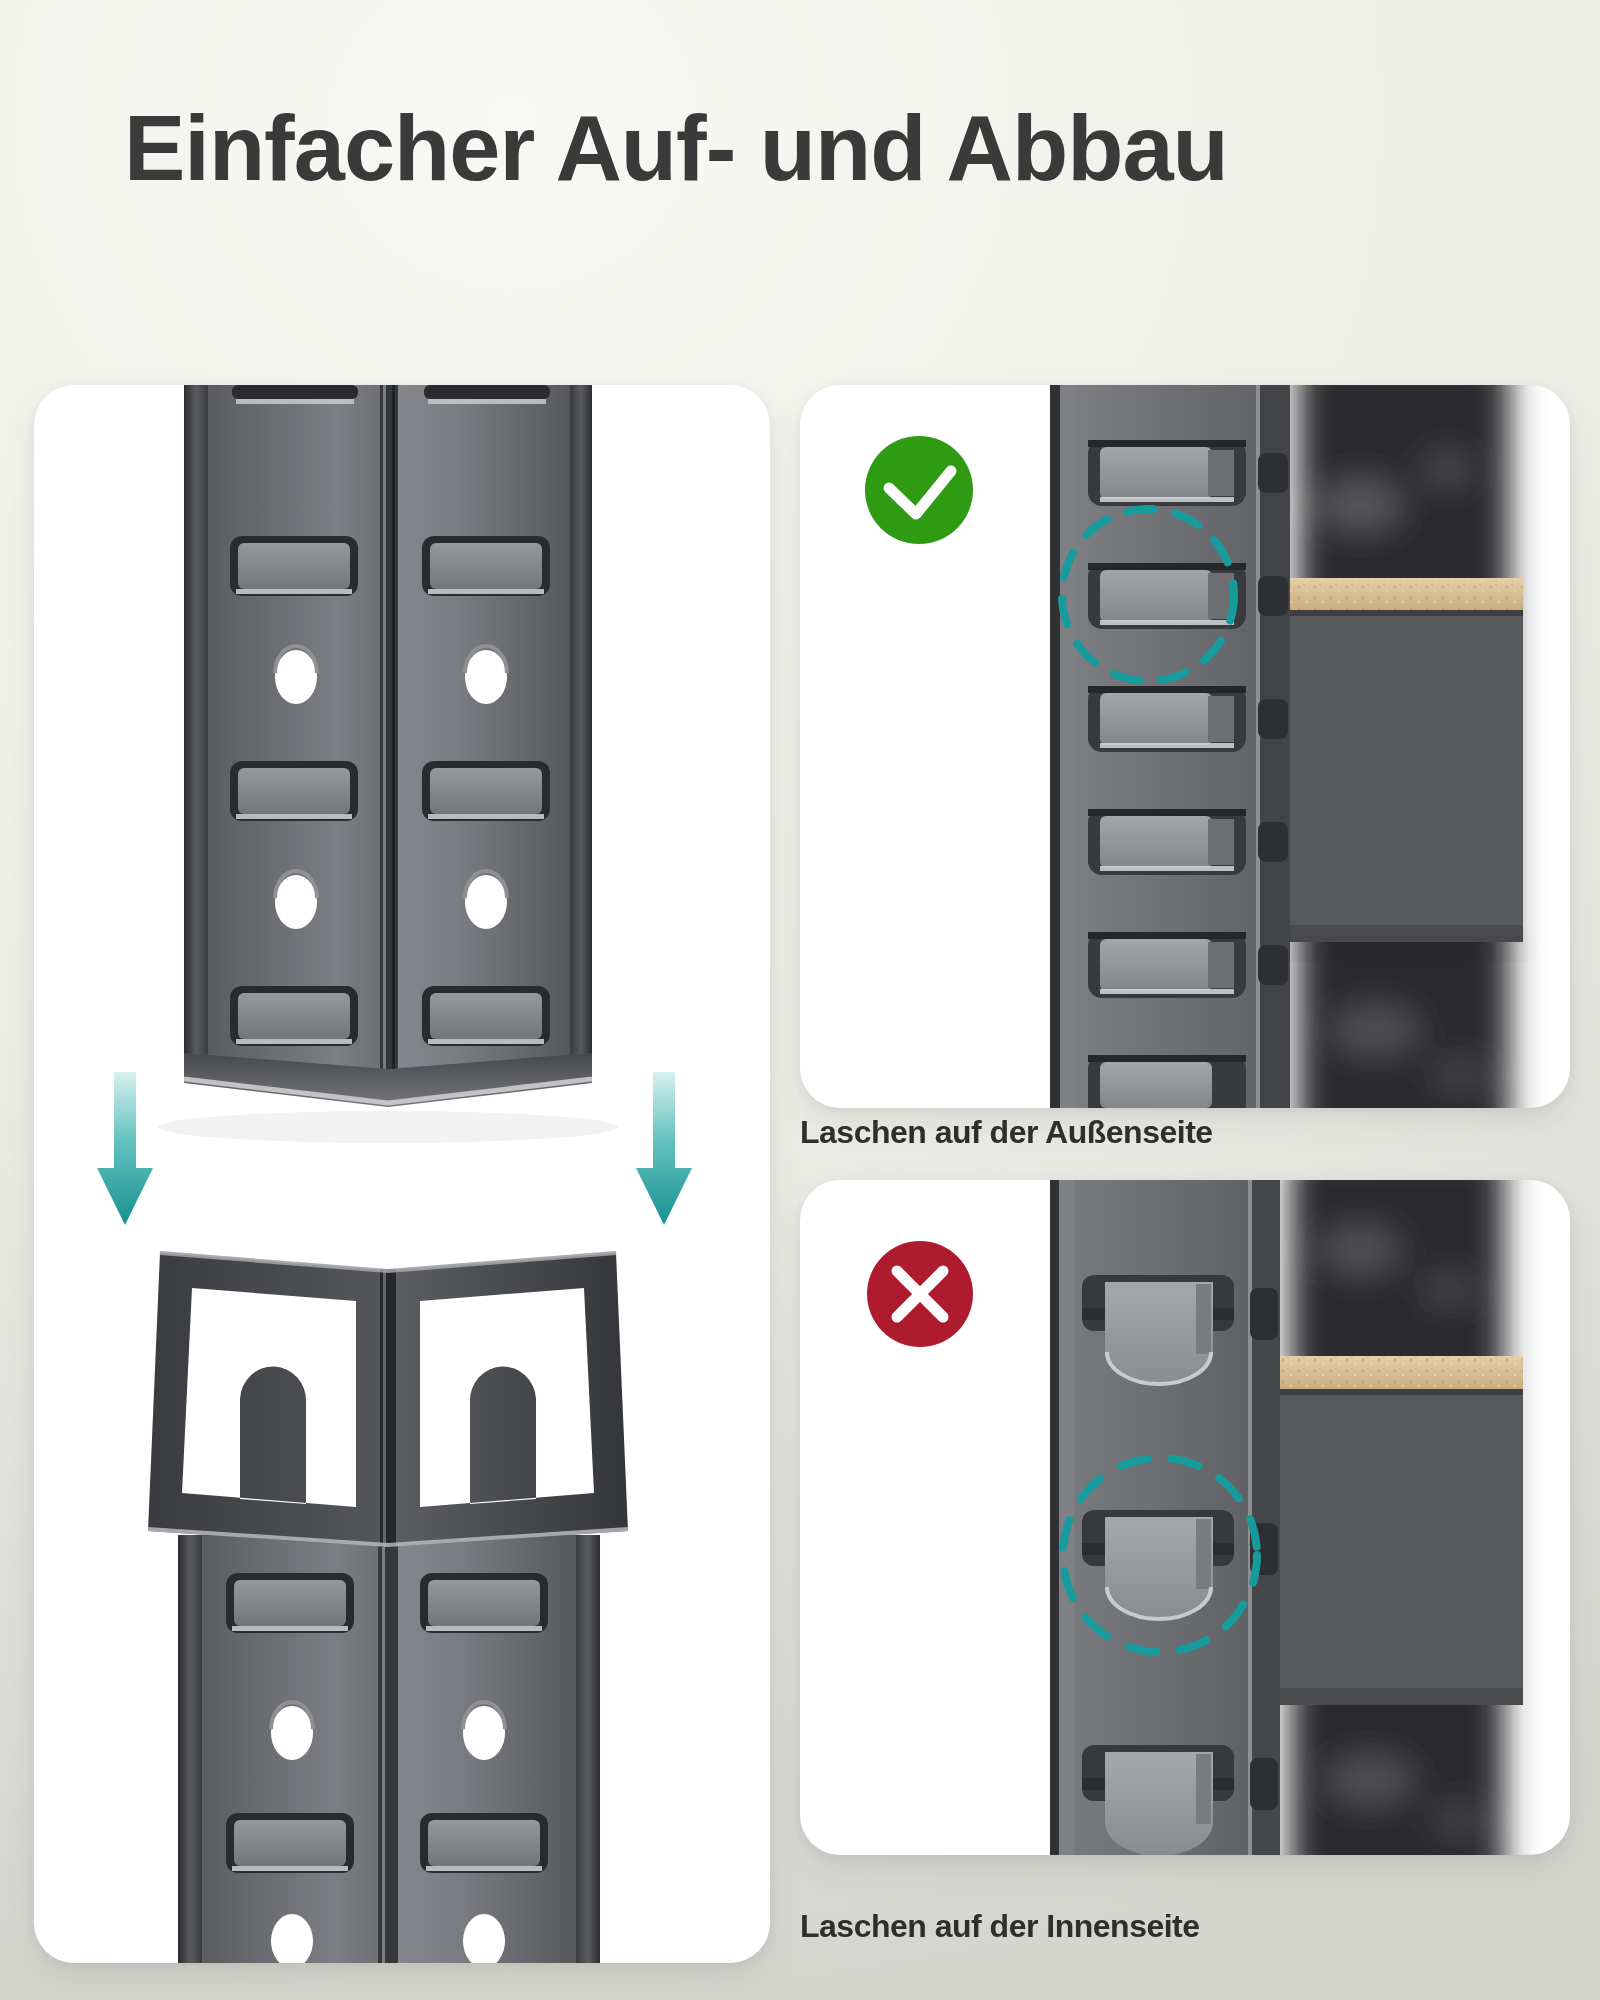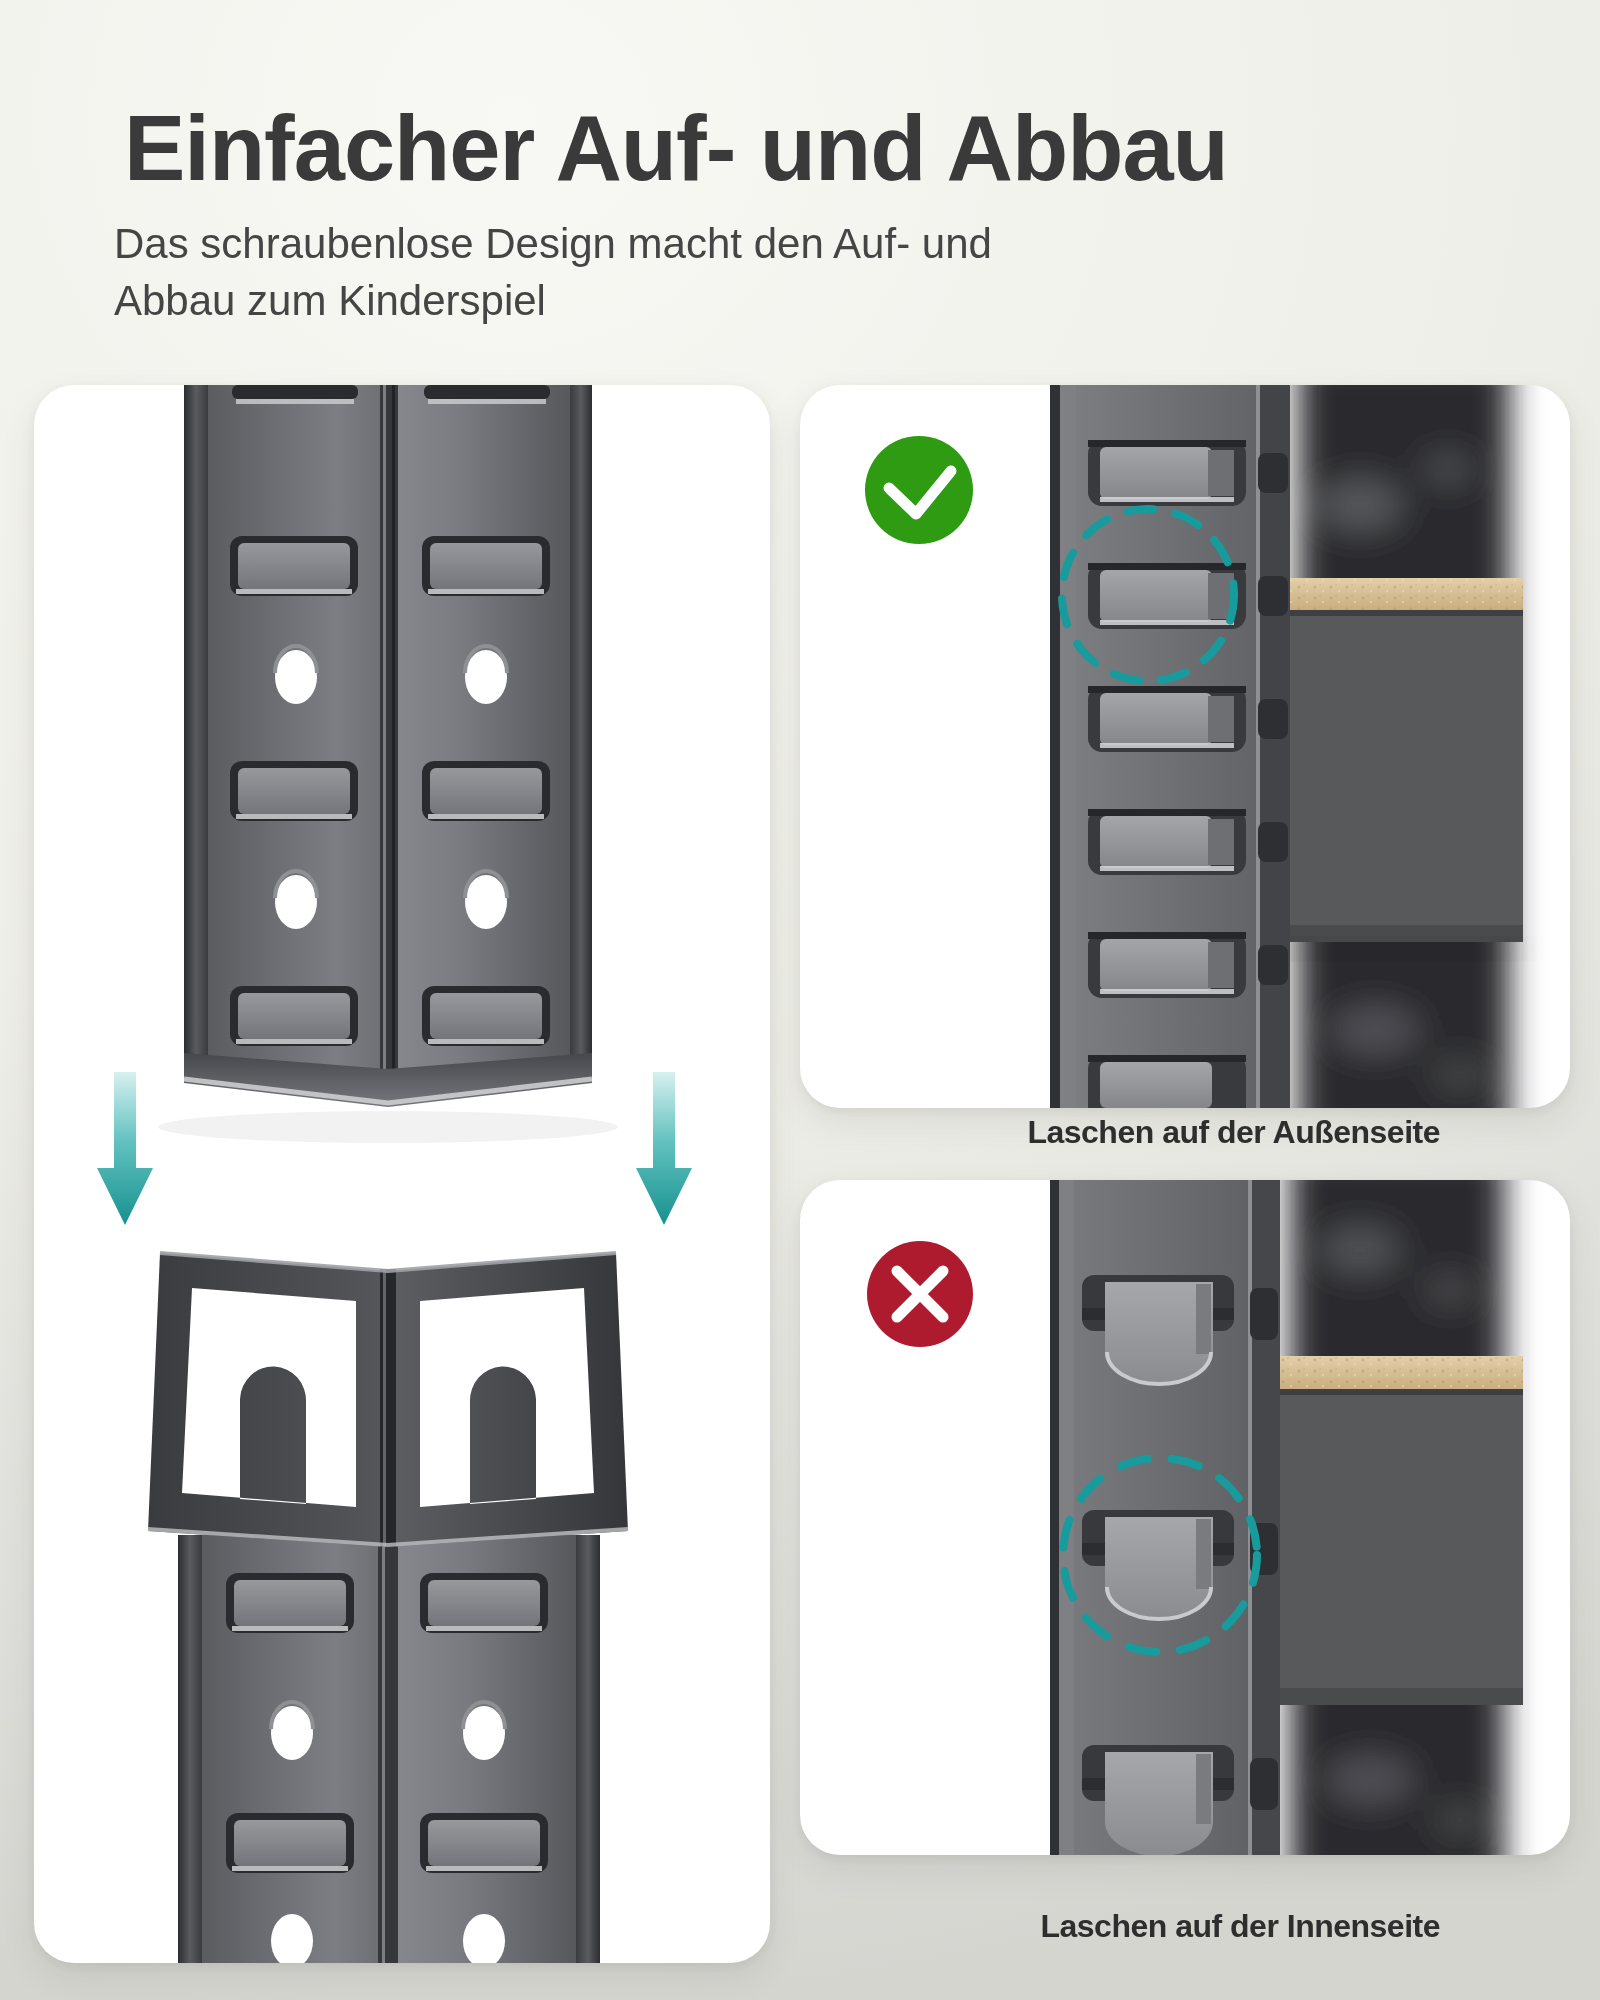--- a/index.html
+++ b/index.html
@@ -20,37 +20,33 @@
   .panel{
     position:absolute;background:#ffffff;border-radius:40px;
     box-shadow:0 14px 34px rgba(70,70,60,0.10), 0 3px 10px rgba(70,70,60,0.07);
     overflow:hidden;
   }
   .panel-assembly{left:34px;top:385px;width:736px;height:1578px;}
   .panel-correct{left:800px;top:385px;width:770px;height:723px;}
   .panel-incorrect{left:800px;top:1180px;width:770px;height:675px;}
   .panel svg{display:block;width:100%;height:100%;}
   .caption{
-    position:absolute;left:800px;width:640px;text-align:right;
+    position:absolute;left:800px;width:640px;text-align:left;
     font-size:32px;font-weight:700;color:#2e2e2e;letter-spacing:-0.5px;
   }
   .caption-correct{top:1114px;}
   .caption-incorrect{top:1908px;}
 </style>
 </head>
 <body>
 
 <div class="canvas">
 
   <div class="header">
     <h1 class="title">Einfacher Auf- und Abbau</h1>
-    <div class="subtitle">
-      <div>Das schraubenlose Design macht den Auf- und</div>
-      <div>Abbau zum Kinderspiel</div>
-    </div>
   </div>
 
   <div class="panel panel-assembly">
     <svg viewBox="0 0 736 1578">
       <defs>
         <linearGradient id="gFaceL" x1="0" y1="0" x2="1" y2="0">
           <stop offset="0" stop-color="#5a5c60"></stop>
             <stop offset="0.75" stop-color="#7c7e83"></stop>
             <stop offset="1" stop-color="#6e7074"></stop>
         </linearGradient>

